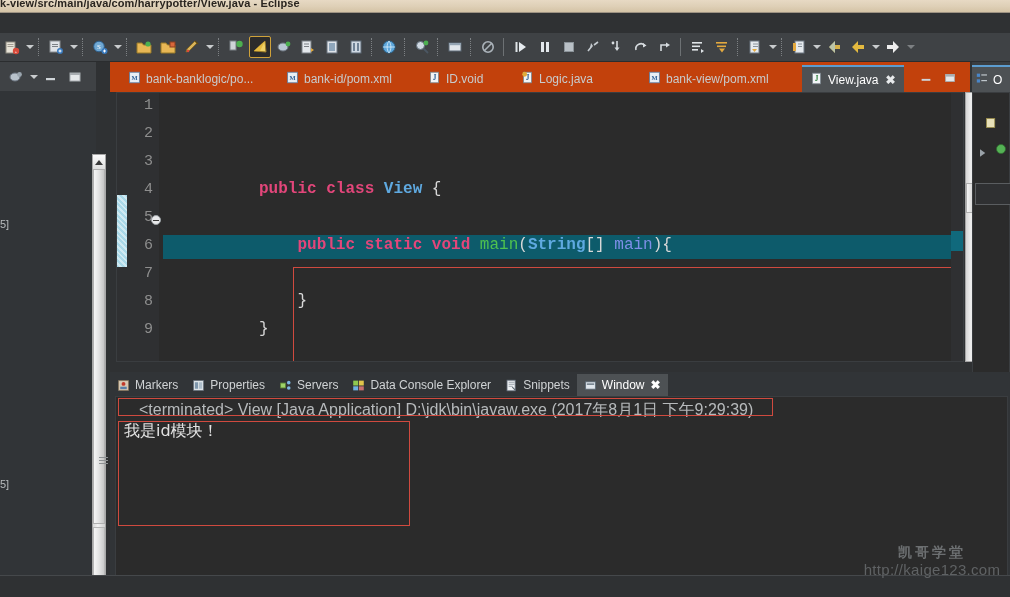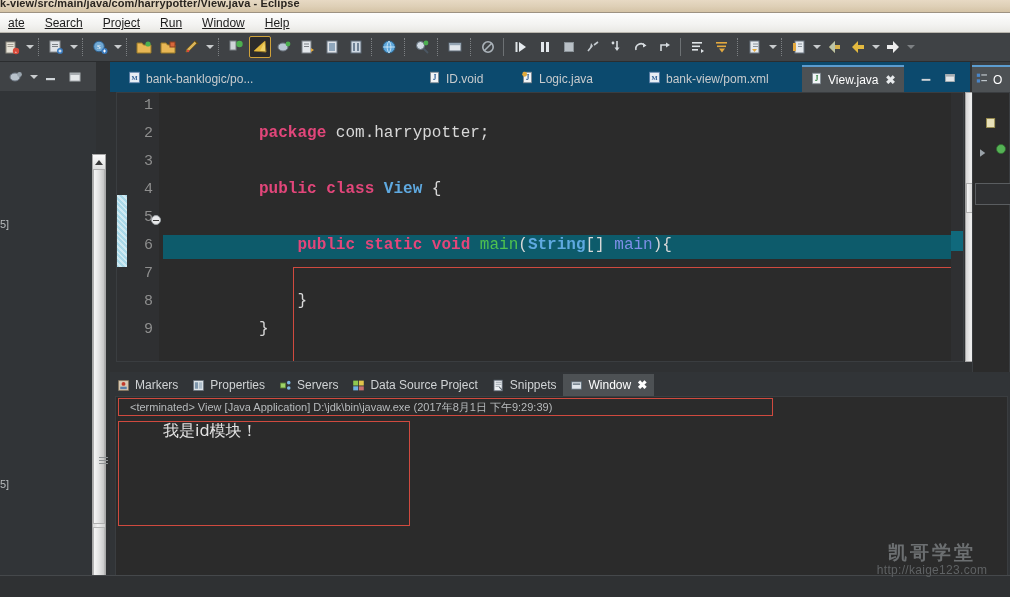--- a/index.html
+++ b/index.html
@@ -116,21 +116,21 @@
   .lp-scroll .grip i {
     display:block; width: 7px; height: 1px; background: #5b5b5b; margin-bottom: 2px;
   }
 
   
   .editor-wrap {
     position: absolute; left: 110px; top: 62px; width: 860px; height: 308px;
   }
   .tabbar {
     position: absolute; left: 0; top: 0; width: 860px; height: 30px;
-    background: #0c4a6e;
+    background: #c2410c;
   }
   .etab {
     position: absolute; top: 3px; height: 27px;
     display: flex; align-items: center; padding: 0 8px;
     font-size: 12px; color: #c8cbcd; white-space: nowrap;
   }
   .etab.active {
     background: #4d5154;
     border-top: 2px solid #5c9ccf;
     color: #ffffff;
@@ -251,22 +251,22 @@
     font-size: 12px; color: #d0d3d5; white-space: nowrap;
   }
   .btab.active { background: #4d5154; color: #ffffff; }
   .btab .bticon { margin-right: 5px; display: inline-flex; }
   .btab .closex { margin-left: 6px; font-weight: bold; font-size: 12px; }
   .console-body {
     position: absolute; left: 5px; top: 24px; width: 893px; height: 198px;
     background: #2b2b2b; border: 1px solid #3a3d40;
   }
   .console-head {
-    position: absolute; left: 14px; top: 3px;
-    font-size: 11px; color: #b7babc; white-space: nowrap;
+    position: absolute; left: 23px; top: 3px;
+    font-size: 16px; color: #b7babc; white-space: nowrap;
   }
   .console-line {
     position: absolute; left: 8px;
     font-size: 16px; color: #e3e3e3; white-space: pre;
     font-family: "DejaVu Sans", sans-serif;
   }
   .anno-console {
     position: absolute; left: 2px; top: 24px; width: 292px; height: 105px;
     border: 1px solid #d04a3f; pointer-events: none;
   }
@@ -292,46 +292,36 @@
   .minibtn::after {
     content:""; width: 8px; height: 8px; border: 1px solid #c8cbcd; background:#6f7477;
   }
 
   
   .watermark {
     position: absolute; left: 862px; top: 541px; width: 140px; text-align: center;
     pointer-events: none; user-select: none;
   }
   .watermark .wm-cn {
-    font-size: 19px; font-weight: bold; color: #6c6f71; letter-spacing: 3px;
+    font-size: 14px; font-weight: bold; color: #6c6f71; letter-spacing: 3px;
     font-family: "DejaVu Sans", sans-serif; line-height: 22px;
   }
   .watermark .wm-url {
-    font-size: 12px; color: #5f6264; letter-spacing: .3px; line-height: 14px;
+    font-size: 15px; color: #5f6264; letter-spacing: .3px; line-height: 14px;
   }
 </style>
 </head>
 <body>
 
 <div id="app">
 
   <div class="titlebar">
     <span class="tb-text">k-view/src/main/java/com/harrypotter/View.java - Eclipse</span>
   </div>
 
-  <div class="menubar">
-    <div class="menu-items">
-      <div class="menu-item"><span class="ul">ate</span></div>
-      <div class="menu-item"><span class="ul">Search</span></div>
-      <div class="menu-item"><span class="ul">Project</span></div>
-      <div class="menu-item"><span class="ul">Run</span></div>
-      <div class="menu-item"><span class="ul">Window</span></div>
-      <div class="menu-item"><span class="ul">Help</span></div>
-    </div>
-  </div>
 
   <div class="toolbar">
     <div class="tbtn">
       <svg class="ico" viewBox="0 0 16 16">
           <rect x="2" y="3" width="9" height="11" fill="#e8e4d8" stroke="#8d8a80"></rect>
           <rect x="3.5" y="5" width="6" height="1" fill="#a09c92"></rect>
           <rect x="3.5" y="7" width="6" height="1" fill="#a09c92"></rect>
           <circle cx="12" cy="12" r="3.2" fill="#d94a3a"></circle>
           <text x="12" y="14" font-size="4" fill="#fff" text-anchor="middle">+</text>
         </svg>
@@ -588,20 +578,29 @@
       <div class="etab" style="left:10px;">
         <span class="tabicon">
           <svg width="13" height="13" viewBox="0 0 16 16">
               <rect x="2" y="1.5" width="12" height="13" fill="#e8eef5" stroke="#5a7fa8"></rect>
               <text x="8" y="11" font-size="8" fill="#2f5f95" text-anchor="middle" font-family="serif" font-weight="bold">M</text>
             </svg>
         </span>
         <span>bank-banklogic/po...</span>
       </div>
 
+      <div class="etab" style="left:168px;">
+        <span class="tabicon">
+          <svg width="13" height="13" viewBox="0 0 16 16">
+              <rect x="2" y="1.5" width="12" height="13" fill="#e8eef5" stroke="#5a7fa8"></rect>
+              <text x="8" y="11" font-size="8" fill="#2f5f95" text-anchor="middle" font-family="serif" font-weight="bold">M</text>
+            </svg>
+        </span>
+        <span>bank-id/pom.xml</span>
+      </div>
 
       <div class="etab" style="left:310px;">
         <span class="tabicon">
           <svg width="13" height="13" viewBox="0 0 16 16">
               <rect x="3" y="1.5" width="10" height="13" fill="#f2f4f6" stroke="#7a848c"></rect>
               <text x="8" y="11" font-size="9" fill="#2f5f95" text-anchor="middle" font-family="serif" font-weight="bold">J</text>
             </svg>
         </span>
         <span>ID.void</span>
       </div>
@@ -662,23 +661,20 @@
         <div class="lineno" style="top:144px;">6</div>
         <div class="lineno" style="top:172px;">7</div>
         <div class="lineno" style="top:200px;">8</div>
         <div class="lineno" style="top:228px;">9</div>
         <div class="foldmark" style="top:122px;"></div>
       </div>
 
       <div class="hl-sel" style="top:142px;"></div>
 
       <div class="codelines">
-        <div class="cline" style="top:4px;">
-          <span class="kw">package</span><span class="plain"> com.harrypotter;</span>
-        </div>
         <div class="cline" style="top:60px;">
           <span class="kw">public class </span><span class="cls">View</span><span class="plain"> {</span>
         </div>
         <div class="cline" style="top:116px;">
           <span class="kw">    public static void </span><span class="mtd">main</span><span class="plain">(</span><span class="cls">String</span><span class="plain">[] </span><span class="typ">main</span><span class="plain">){</span>
         </div>
         <div class="cline" style="top:172px;">
           <span class="plain">    }</span>
         </div>
         <div class="cline" style="top:200px;">
@@ -765,21 +761,21 @@
       </div>
       <div class="btab">
         <span class="bticon">
           <svg width="13" height="13" viewBox="0 0 16 16">
               <rect x="1.5" y="2" width="6" height="6" fill="#8fc94f"></rect>
               <rect x="8.5" y="2" width="6" height="6" fill="#e0c44a"></rect>
               <rect x="1.5" y="9" width="6" height="5" fill="#6fb0e0"></rect>
               <rect x="8.5" y="9" width="6" height="5" fill="#c96f6f"></rect>
             </svg>
         </span>
-        <span>Data Source Project</span>
+        <span>Data Console Explorer</span>
       </div>
       <div class="btab">
         <span class="bticon">
           <svg width="13" height="13" viewBox="0 0 16 16">
               <rect x="2.5" y="1.5" width="10" height="13" fill="#eef1f4" stroke="#6b7480"></rect>
               <path d="M4.5 4h7M4.5 6.5h7M4.5 9h5" stroke="#8a939c"></path>
               <path d="M9 10l4 4" stroke="#5a6670" stroke-width="1.4"></path>
             </svg>
         </span>
         <span>Snippets</span>
@@ -791,21 +787,21 @@
               <rect x="3.5" y="5.5" width="9" height="1.6" fill="#5c6b78"></rect>
             </svg>
         </span>
         <span>Window</span>
         <span class="closex">✖</span>
       </div>
     </div>
 
     <div class="console-body">
       <span class="console-head">&lt;terminated&gt; View [Java Application] D:\jdk\bin\javaw.exe (2017年8月1日 下午9:29:39)</span>
-      <span class="console-line" style="top:24px;margin-left:39px;">我是id模块！</span>
+      <span class="console-line" style="top:24px;">我是id模块！</span>
       <div class="anno-consolehead"></div>
       <div class="anno-console"></div>
       <div class="console-vgrip">
           <i></i>
           <i></i>
           <i></i>
         </div>
     </div>
   </div>
 

